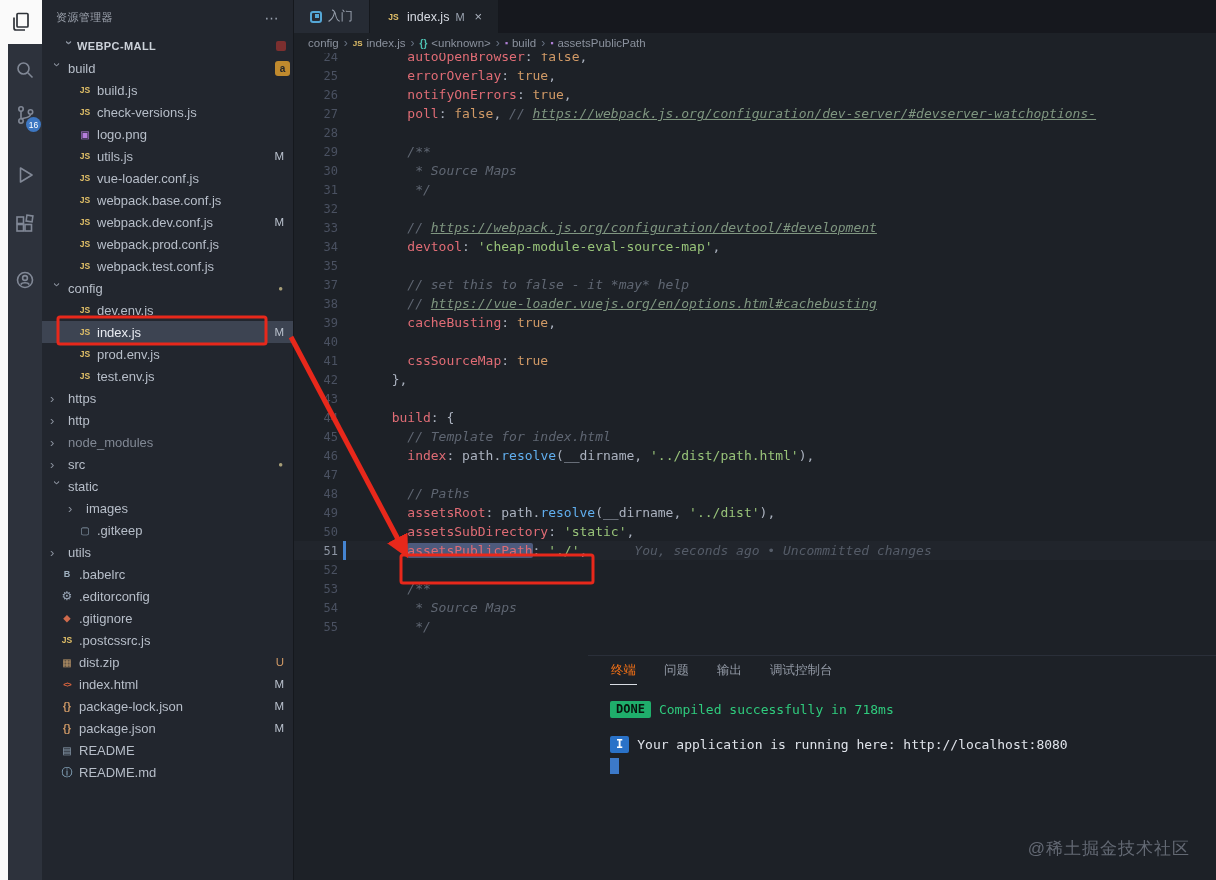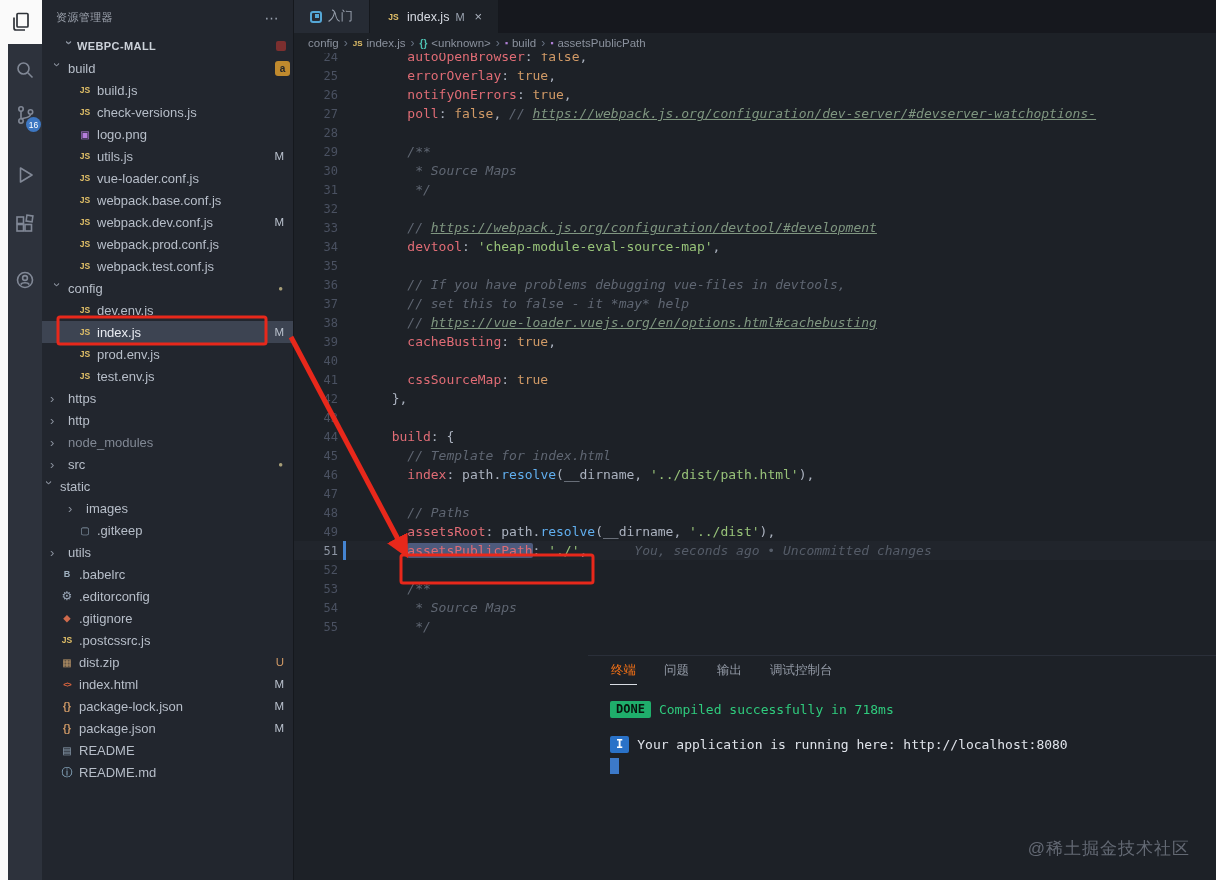--- a/index.html
+++ b/index.html
@@ -234,21 +234,21 @@
       </div>
       <div class="trow dim" style="padding-left: 8px;">
         <span class="chev closed">›</span>
         <span class="tlabel">node_modules</span>
       </div>
       <div class="trow" style="padding-left: 8px;">
         <span class="chev closed">›</span>
         <span class="tlabel">src</span>
         <span class="dot">●</span>
       </div>
-      <div class="trow" style="padding-left: 0;">
+      <div class="trow" style="padding-left: 8px;">
         <span class="chev open">›</span>
         <span class="tlabel">static</span>
       </div>
       <div class="trow" style="padding-left: 26px;">
         <span class="chev closed">›</span>
         <span class="tlabel">images</span>
       </div>
       <div class="trow" style="padding-left: 34px;">
         <span class="fico file" style="color: rgb(143, 161, 179);">▢</span>
         <span class="tlabel">.gitkeep</span>
@@ -348,34 +348,34 @@
       <div class="cline"><span class="ln">26</span><span class="ltxt"><span class="tk k">    notifyOnErrors</span><span class="tk p">: </span><span class="tk v">true</span><span class="tk p">,</span></span></div>
       <div class="cline"><span class="ln">27</span><span class="ltxt"><span class="tk k">    poll</span><span class="tk p">: </span><span class="tk v">false</span><span class="tk p">, </span><span class="tk c">// </span><span class="tk l">https://webpack.js.org/configuration/dev-server/#devserver-watchoptions-</span></span></div>
       <div class="cline"><span class="ln">28</span><span class="ltxt"></span></div>
       <div class="cline"><span class="ln">29</span><span class="ltxt"><span class="tk c">    /**</span></span></div>
       <div class="cline"><span class="ln">30</span><span class="ltxt"><span class="tk c">     * Source Maps</span></span></div>
       <div class="cline"><span class="ln">31</span><span class="ltxt"><span class="tk c">     */</span></span></div>
       <div class="cline"><span class="ln">32</span><span class="ltxt"></span></div>
       <div class="cline"><span class="ln">33</span><span class="ltxt"><span class="tk c">    // </span><span class="tk l">https://webpack.js.org/configuration/devtool/#development</span></span></div>
       <div class="cline"><span class="ln">34</span><span class="ltxt"><span class="tk k">    devtool</span><span class="tk p">: </span><span class="tk s">'cheap-module-eval-source-map'</span><span class="tk p">,</span></span></div>
       <div class="cline"><span class="ln">35</span><span class="ltxt"></span></div>
-      <div class="cline"><span class="ln">36</span><span class="ltxt"><span class="tk c">    // If you have problems debugging vue-files in devtools,</span></span></div>
       <div class="cline"><span class="ln">37</span><span class="ltxt"><span class="tk c">    // set this to false - it *may* help</span></span></div>
       <div class="cline"><span class="ln">38</span><span class="ltxt"><span class="tk c">    // </span><span class="tk l">https://vue-loader.vuejs.org/en/options.html#cachebusting</span></span></div>
       <div class="cline"><span class="ln">39</span><span class="ltxt"><span class="tk k">    cacheBusting</span><span class="tk p">: </span><span class="tk v">true</span><span class="tk p">,</span></span></div>
       <div class="cline"><span class="ln">40</span><span class="ltxt"></span></div>
       <div class="cline"><span class="ln">41</span><span class="ltxt"><span class="tk k">    cssSourceMap</span><span class="tk p">: </span><span class="tk v">true</span></span></div>
       <div class="cline"><span class="ln">42</span><span class="ltxt"><span class="tk p">  },</span></span></div>
       <div class="cline"><span class="ln">43</span><span class="ltxt"></span></div>
       <div class="cline"><span class="ln">44</span><span class="ltxt"><span class="tk k">  build</span><span class="tk p">: {</span></span></div>
       <div class="cline"><span class="ln">45</span><span class="ltxt"><span class="tk c">    // Template for index.html</span></span></div>
       <div class="cline"><span class="ln">46</span><span class="ltxt"><span class="tk k">    index</span><span class="tk p">: </span><span class="tk p">path</span><span class="tk p">.</span><span class="tk f">resolve</span><span class="tk p">(</span><span class="tk p">__dirname</span><span class="tk p">, </span><span class="tk s">'../dist/path.html'</span><span class="tk p">),</span></span></div>
       <div class="cline"><span class="ln">47</span><span class="ltxt"></span></div>
       <div class="cline"><span class="ln">48</span><span class="ltxt"><span class="tk c">    // Paths</span></span></div>
       <div class="cline"><span class="ln">49</span><span class="ltxt"><span class="tk k">    assetsRoot</span><span class="tk p">: </span><span class="tk p">path</span><span class="tk p">.</span><span class="tk f">resolve</span><span class="tk p">(</span><span class="tk p">__dirname</span><span class="tk p">, </span><span class="tk s">'../dist'</span><span class="tk p">),</span></span></div>
+      <div class="cline"><span class="ln">50</span><span class="ltxt"><span class="tk k">    assetsSubDirectory</span><span class="tk p">: </span><span class="tk s">'static'</span><span class="tk p">,</span></span></div>
       <div class="cline cur"><span class="ln">51</span><span class="gitbar"></span><span class="ltxt"><span class="tk p">    </span><span class="tk k hl">assetsPublicPath</span><span class="tk p">: </span><span class="tk s">'./'</span><span class="tk p">,</span><span class="tk g">      You, seconds ago • Uncommitted changes</span></span></div>
       <div class="cline"><span class="ln">52</span><span class="ltxt"></span></div>
       <div class="cline"><span class="ln">53</span><span class="ltxt"><span class="tk c">    /**</span></span></div>
       <div class="cline"><span class="ln">54</span><span class="ltxt"><span class="tk c">     * Source Maps</span></span></div>
       <div class="cline"><span class="ln">55</span><span class="ltxt"><span class="tk c">     */</span></span></div>
     </div>
 
   <div class="panel">
     <div class="panel-tabs">
         <span class="ptab active">终端</span>

